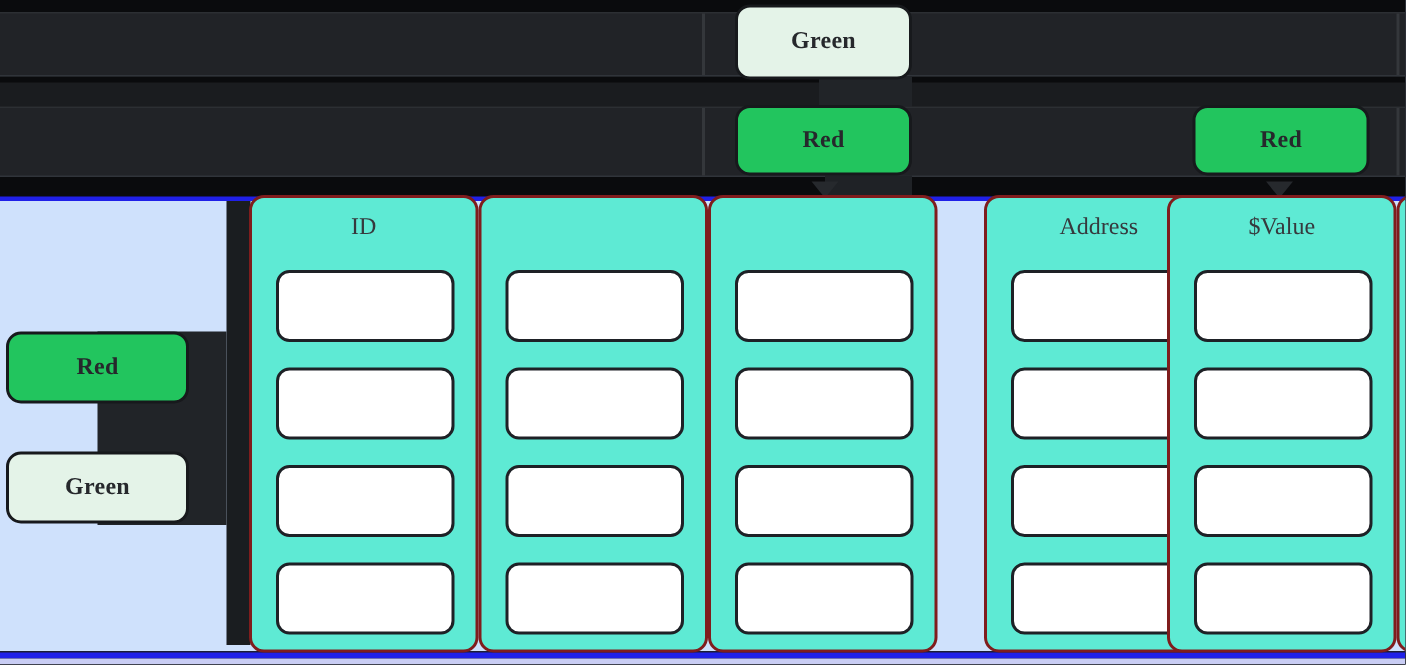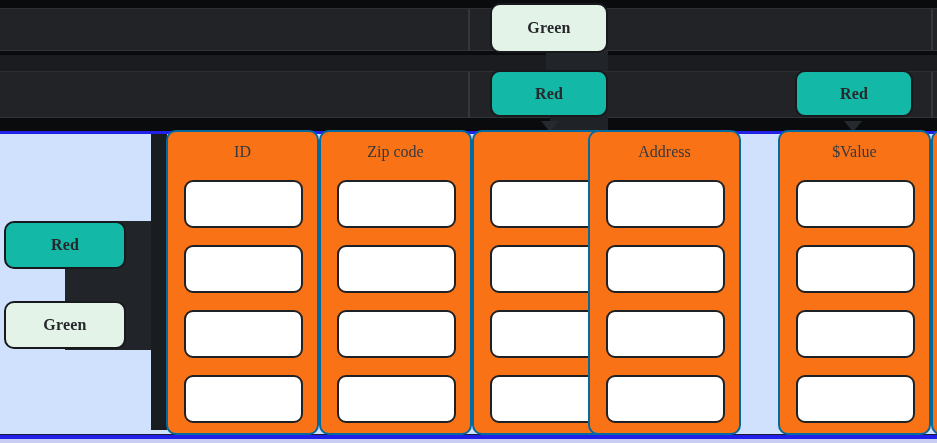--- a/index.html
+++ b/index.html
@@ -19,40 +19,40 @@
   .red-tab{left:550px;top:117px;width:58px;height:14px;background:#1f2226;}
   .tri{position:absolute;width:0;height:0;border-left:9px solid transparent;
        border-right:9px solid transparent;border-top:11px solid #26292d;}
   .tri1{left:541px;top:121px;}
   .tri2{left:844px;top:121px;}
 
   
   .chip{position:absolute;display:flex;align-items:center;justify-content:center;
         font-size:16px;font-weight:700;color:#26282c;letter-spacing:.2px;
         border:2.5px solid #17191c;border-radius:10px;box-sizing:border-box;cursor:grab;}
-  .pink{background:#14b8a6;}
+  .pink{background:#22c55e;}
   .mint{background:#e4f3e8;}
   .top-green{left:490px;top:3px;width:118px;height:50px;}
   .top-red1{left:490px;top:70px;width:118px;height:47px;}
   .top-red2{left:795px;top:70px;width:118px;height:47px;}
   .left-red{left:4px;top:221px;width:122px;height:48px;}
   .left-green{left:4px;top:301px;width:122px;height:48px;}
 
   
   .blueline{position:absolute;left:0;width:937px;background:#2020e8;}
   .blue-top{top:131px;height:4px;}
   .blue-bottom{top:434px;height:5px;border-top:1px solid #1c1d35;box-sizing:border-box;}
   .panel-fill{position:absolute;left:0;top:134px;width:937px;height:301px;background:#cfe1fc;}
   .lavender{position:absolute;left:0;top:439px;width:937px;height:4px;background:#c9cdf4;}
   .dark-col{position:absolute;left:151px;top:134px;width:16px;height:296px;background:#1a1d20;}
   .dark-slot{position:absolute;left:65px;top:221px;width:86px;height:129px;background:#212428;}
 
   
-  .column{position:absolute;top:130px;width:153px;height:305px;background:#f97316;
-          border:2px solid #0369a1;border-radius:10px;box-sizing:border-box;overflow:hidden;}
+  .column{position:absolute;top:130px;width:153px;height:305px;background:#5eead4;
+          border:2px solid #7f1d1d;border-radius:10px;box-sizing:border-box;overflow:hidden;}
   .col-header{display:block;text-align:center;margin-top:11px;
               font-size:16px;font-weight:400;color:#36393d;}
   .cell{position:absolute;left:16px;width:119px;height:48px;background:#ffffff;
         border:2px solid #1e2126;border-radius:9px;box-sizing:border-box;}
 </style>
 </head>
 <body>
 
 <div id="stage">
 
@@ -86,33 +86,32 @@
 
   <div id="columns">
       <div class="column" style="left: 166px;">
     <span class="col-header">ID</span>
   <div class="cell" style="top: 48px;"></div>
         <div class="cell" style="top: 113px;"></div>
         <div class="cell" style="top: 178px;"></div>
         <div class="cell" style="top: 243px;"></div>
       </div>
       <div class="column" style="left: 319px;">
-    <span class="col-header">Zip code</span>
   <div class="cell" style="top: 48px;"></div>
         <div class="cell" style="top: 113px;"></div>
         <div class="cell" style="top: 178px;"></div>
         <div class="cell" style="top: 243px;"></div>
       </div>
       <div class="column" style="left: 472px;">
   <div class="cell" style="top: 48px;"></div>
         <div class="cell" style="top: 113px;"></div>
         <div class="cell" style="top: 178px;"></div>
         <div class="cell" style="top: 243px;"></div>
       </div>
-      <div class="column" style="left: 588px;">
+      <div class="column" style="left: 656px;">
     <span class="col-header">Address</span>
   <div class="cell" style="top: 48px;"></div>
         <div class="cell" style="top: 113px;"></div>
         <div class="cell" style="top: 178px;"></div>
         <div class="cell" style="top: 243px;"></div>
       </div>
       <div class="column" style="left: 778px;">
     <span class="col-header">$Value</span>
   <div class="cell" style="top: 48px;"></div>
         <div class="cell" style="top: 113px;"></div>

